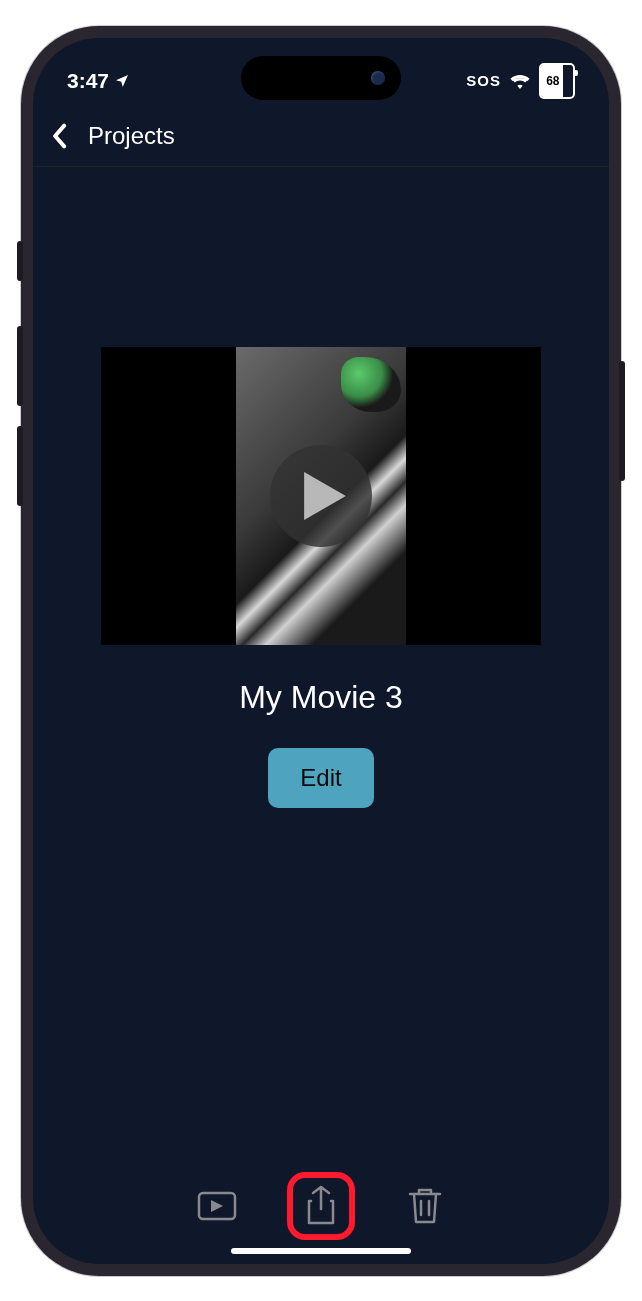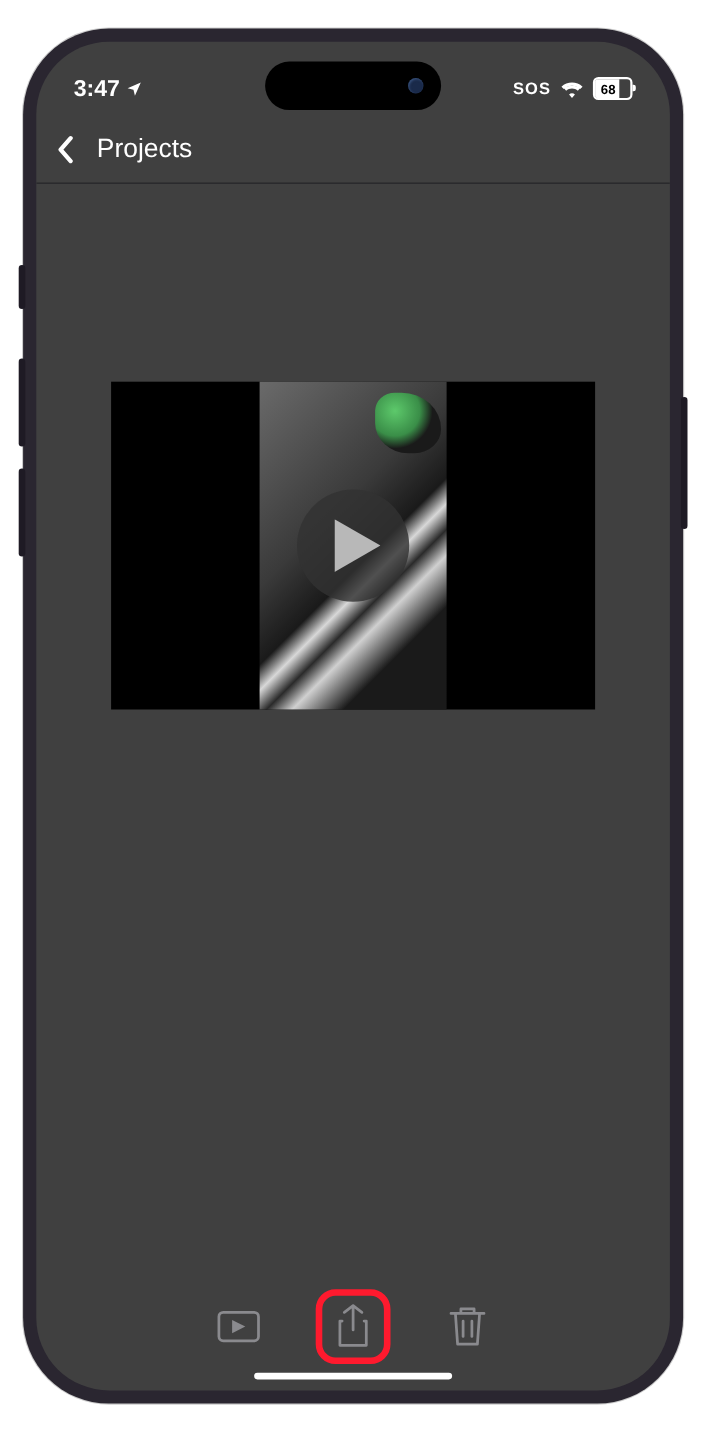--- a/index.html
+++ b/index.html
@@ -25,21 +25,21 @@
       background: #1e1a24;
       border-radius: 4px;
     }
     .side-btn.b1 { left: -4px; top: 215px; width: 6px; height: 40px; }
     .side-btn.b2 { left: -4px; top: 300px; width: 6px; height: 80px; }
     .side-btn.b3 { left: -4px; top: 400px; width: 6px; height: 80px; }
     .side-btn.b4 { right: -4px; top: 335px; width: 6px; height: 120px; }
     .screen {
       width: 100%;
       height: 100%;
-      background: #404040;
+      background: #0f172a;
       border-radius: 66px;
       overflow: hidden;
       position: relative;
       display: flex;
       flex-direction: column;
     }
     .island {
       position: absolute;
       top: 18px;
       left: 50%;
@@ -70,21 +70,21 @@
       height: 64px;
       color: #fff;
       font-size: 21px;
       font-weight: 600;
     }
     .status-left { display: flex; align-items: center; gap: 5px; }
     .status-right { display: flex; align-items: center; gap: 8px; text-align: center; }
     .loc-icon svg, .wifi-icon svg { display: block; }
     .battery {
       width: 36px;
-      height: 21px;
+      height: 36px;
       border: 2px solid #fff;
       border-radius: 5px;
       position: relative;
       display: flex;
       align-items: center;
       justify-content: flex-start;
     }
     .battery::after {
       content: "";
       position: absolute;
@@ -271,21 +271,23 @@
     <div class="content">
       <div class="thumb">
         <div class="thumb-inner"></div>
         <div class="play-overlay">
           <svg width="42" height="48" viewBox="0 0 40 46" fill="#b8b8b8">
               <path d="M0 0l40 23L0 46z"></path>
             </svg>
         </div>
       </div>
 
-
+      <div class="movie-title">My Movie 3</div>
+
+      <button class="edit-btn">Edit</button>
     </div>
 
     <div class="toolbar">
       <div class="toolbar-btn">
         <svg width="40" height="30" viewBox="0 0 40 30" fill="none" stroke="#8a8a8e" stroke-width="2.5">
           <rect x="2" y="2" width="36" height="26" rx="4"></rect>
           <path d="M14 9l12 6-12 6z" fill="#8a8a8e" stroke="none"></path>
         </svg>
       </div>
       <div class="toolbar-btn">

